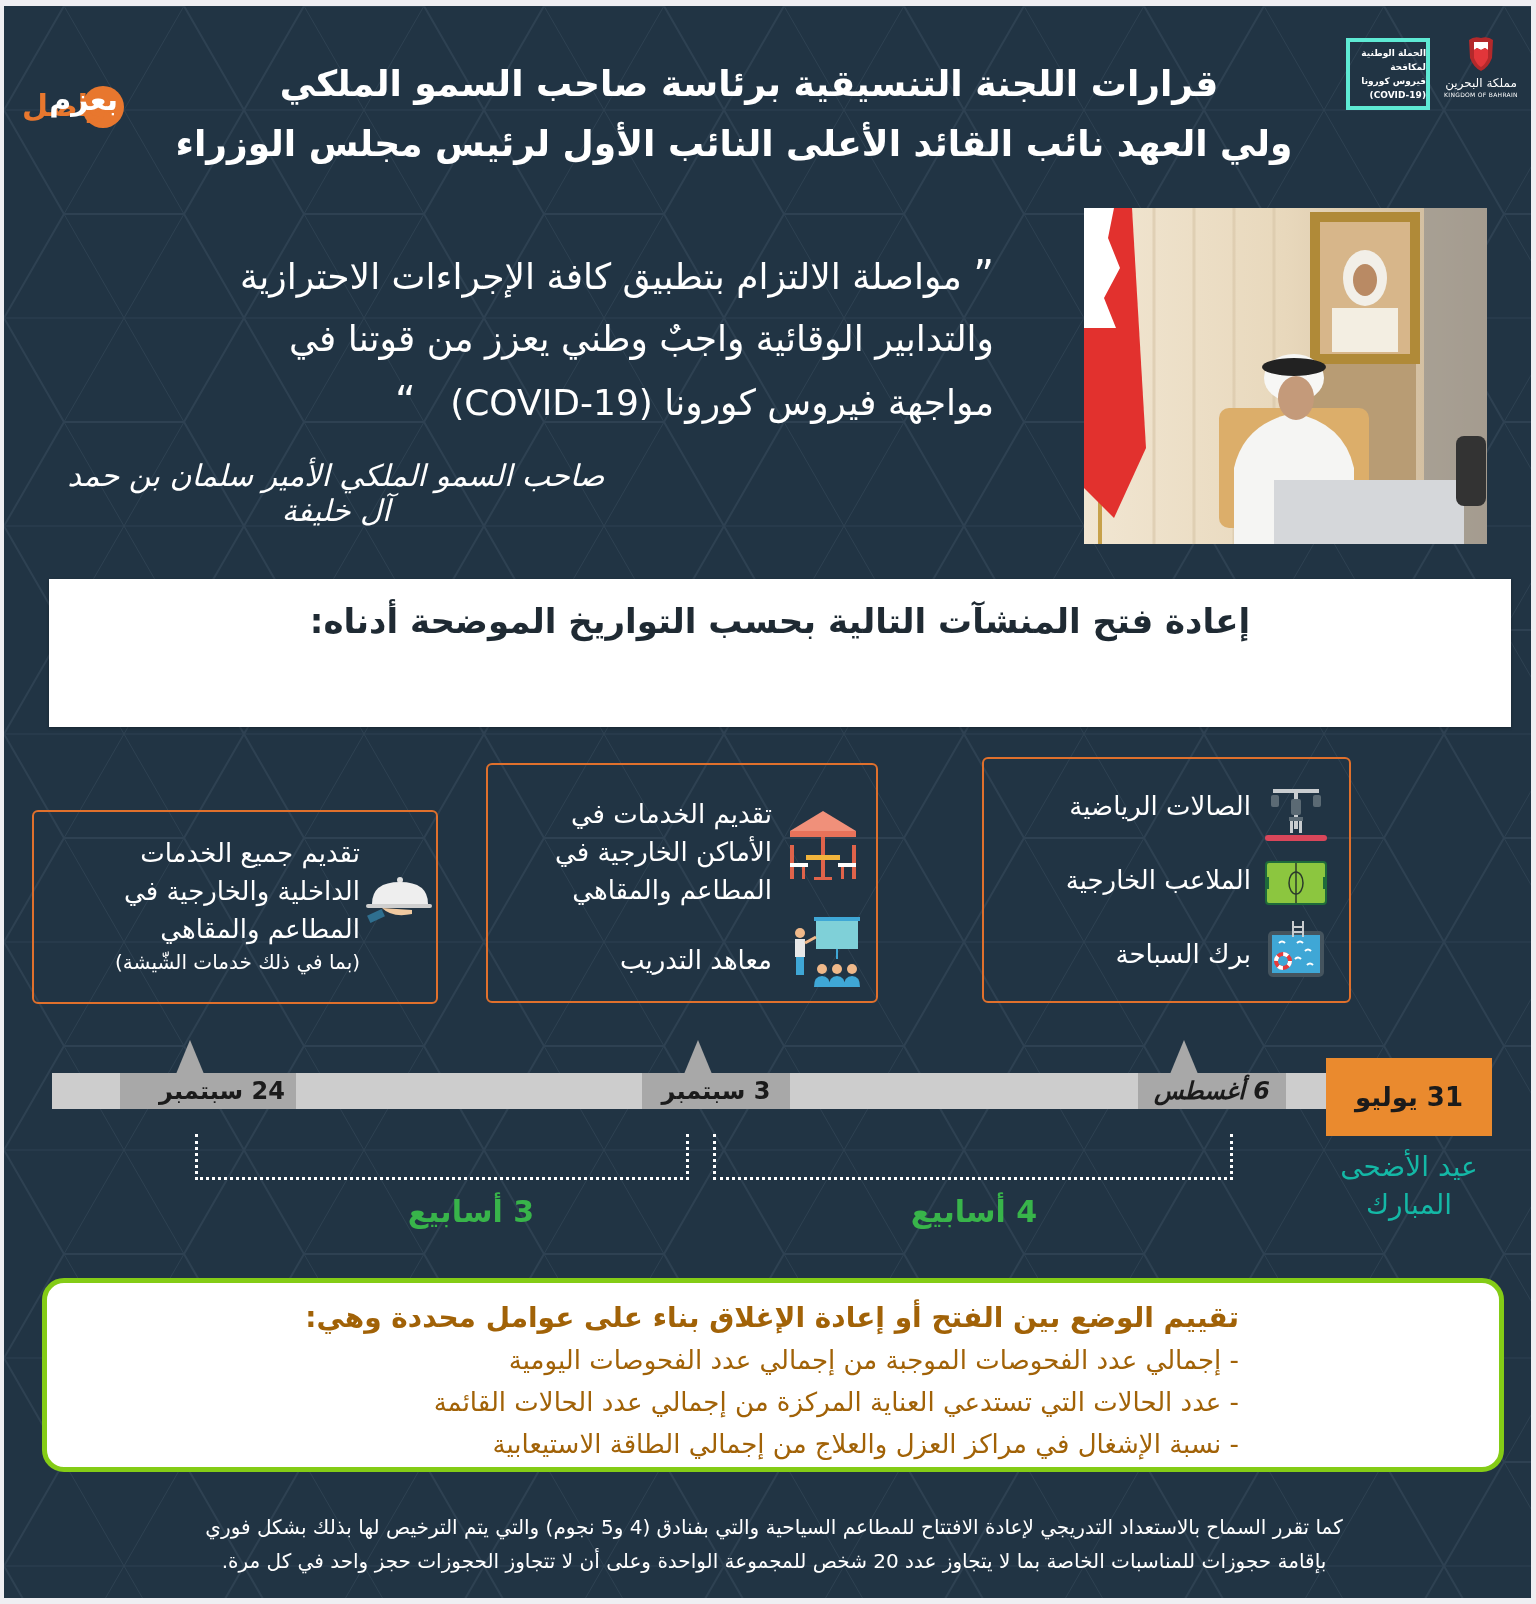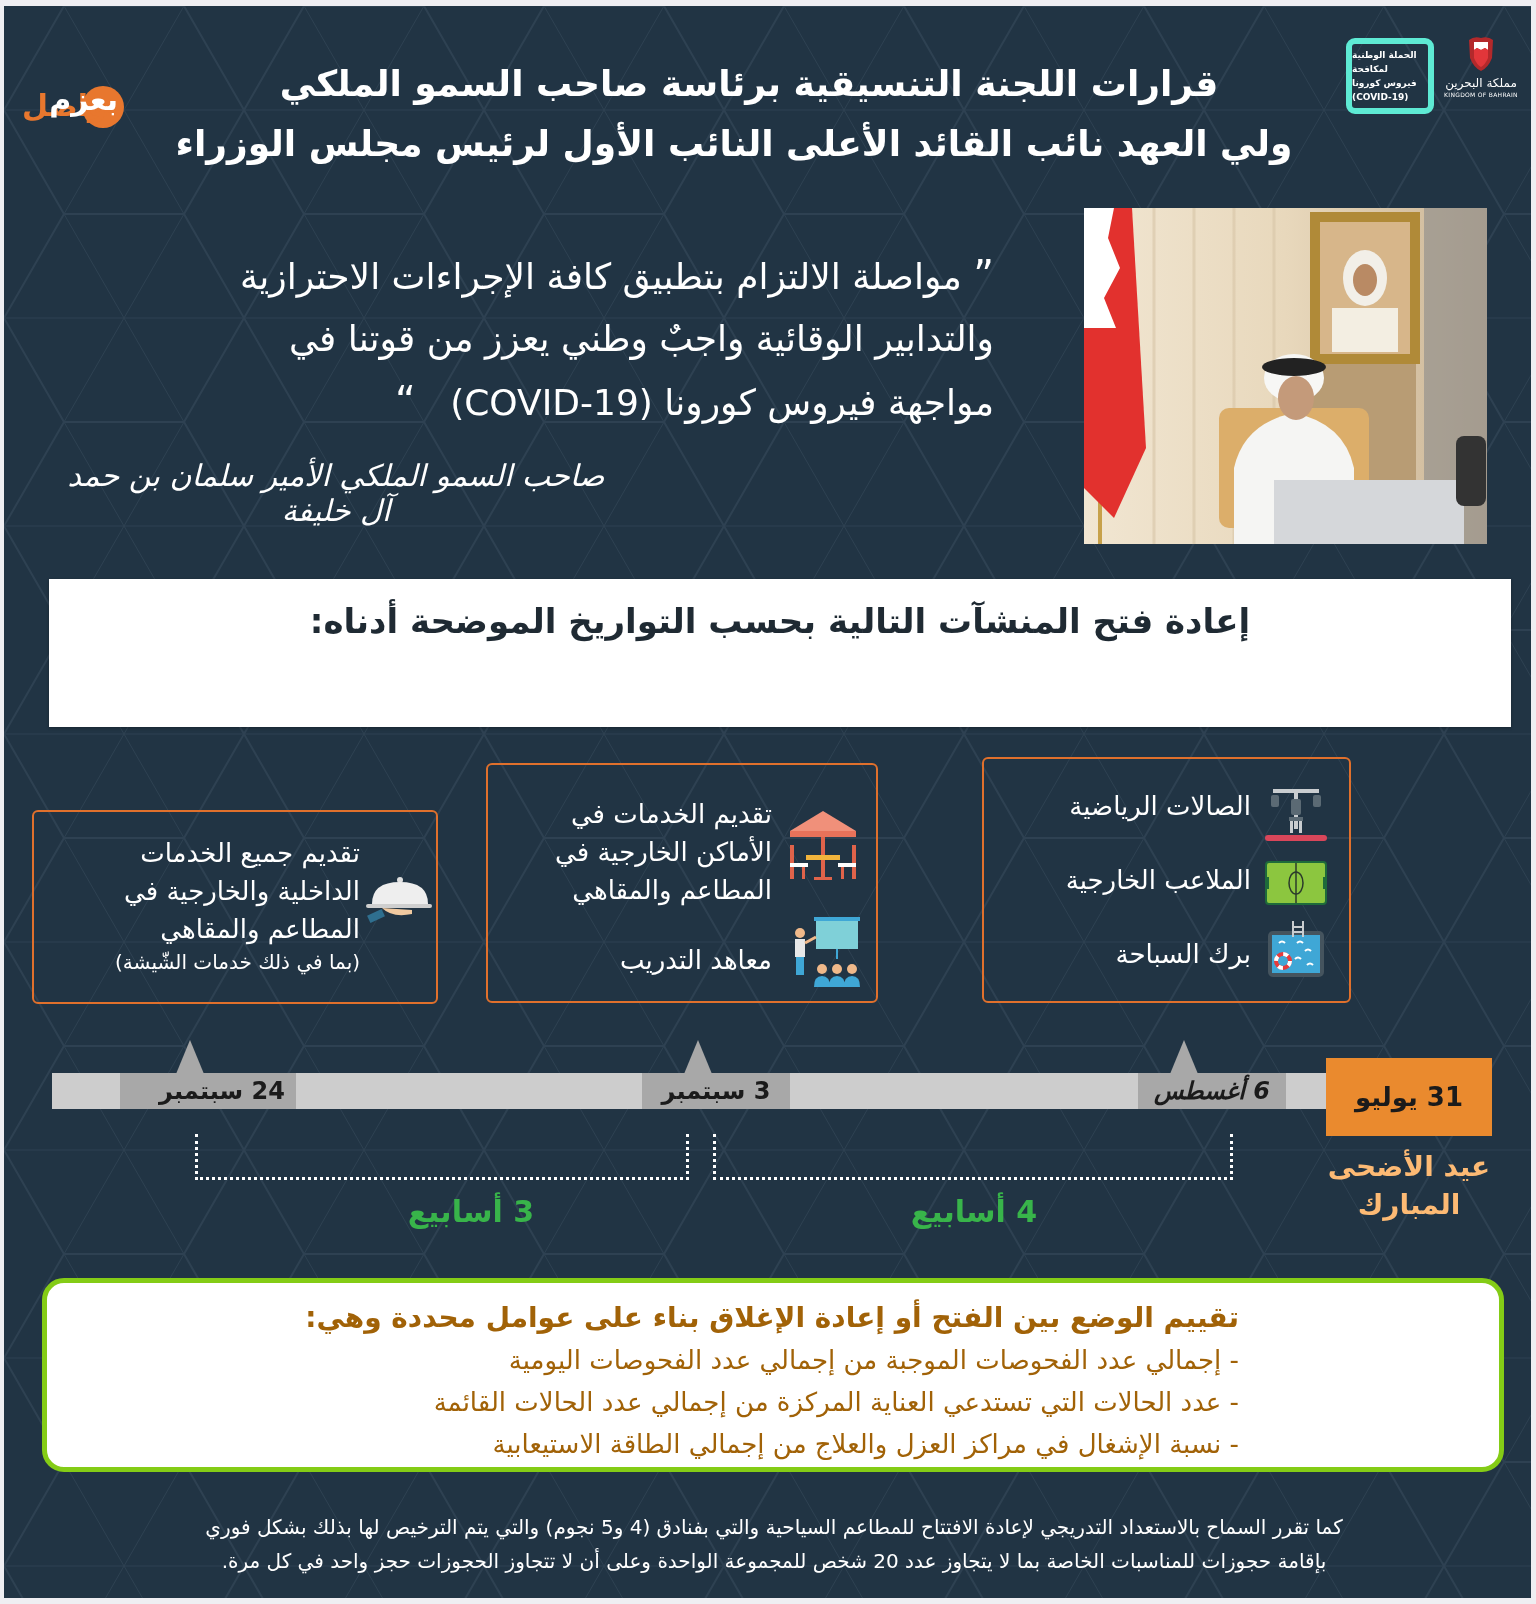--- a/index.html
+++ b/index.html
@@ -6,21 +6,21 @@
   body{width:1536px;height:1604px;background:#efeef2;position:relative;overflow:hidden;font-family:"DejaVu Sans","Liberation Sans",sans-serif;}
   .canvas{position:absolute;left:4px;top:6px;width:1527px;height:1592px;background:#213444;overflow:hidden;}
   .hexbg{position:absolute;inset:0;opacity:.12;}
   .abs{position:absolute;}
   .rtl{direction:rtl;}
   
   .logo-nawasil{left:22px;top:34px;width:100px;height:100px;}
   .logo-nawasil .l1{position:absolute;right:8px;top:0;color:#e8772e;font-weight:bold;font-size:30px;line-height:36px;margin-top:48px;}
   .logo-nawasil .circ{position:absolute;left:56px;top:46px;width:42px;height:42px;border-radius:50%;background:#e8772e;}
   .logo-nawasil .l2{position:absolute;right:8px;top:42px;color:#ffffff;font-weight:bold;font-size:30px;line-height:36px;margin-left:7px;}
-  .campaign-badge{left:1342px;top:32px;width:76px;height:64px;border:6px solid #5eead4;border-radius:9px;color:#fff;font-size:9px;line-height:14px;text-align:left;display:flex;flex-direction:column;justify-content:center;font-weight:bold;}
+  .campaign-badge{left:1342px;top:32px;width:76px;height:64px;border:4px solid #5eead4;border-radius:0;color:#fff;font-size:9px;line-height:14px;text-align:right;display:flex;flex-direction:column;justify-content:center;font-weight:bold;}
   .kingdom{left:1432px;top:30px;width:90px;height:70px;text-align:center;color:#fff;}
   .kingdom .shield{width:30px;height:36px;margin:0 auto;}
   .kingdom .ar{font-size:12px;line-height:14px;}
   .kingdom .en{font-size:6px;letter-spacing:.3px;line-height:9px;}
   .title{left:130px;top:48px;width:1200px;text-align:center;color:#fff;font-weight:bold;font-size:36px;line-height:60px;direction:rtl;}
   .title div{white-space:nowrap;}
   .t1{padding-left:30px;}
   
   .quote{left:120px;top:238px;width:870px;color:#fff;font-weight:normal;font-size:36px;line-height:62px;direction:rtl;text-align:right;}
   .quote .q{font-size:40px;}
@@ -30,21 +30,21 @@
   .reco{left:45px;top:573px;width:1462px;height:148px;background:#fff;box-shadow:0 1px 3px rgba(0,0,0,.3);color:#1f2a33;font-weight:bold;font-size:34px;line-height:64px;direction:rtl;text-align:center;padding-top:10px;box-sizing:border-box;}
   
   .fbox{position:absolute;border:2px solid #e0702c;border-radius:6px;box-sizing:border-box;}
   .fitem{position:absolute;direction:rtl;color:#fff;font-size:26px;line-height:38px;text-align:right;}
   .ficon{position:absolute;}
   
   .tl-bar{left:48px;top:1067px;width:1280px;height:36px;background:#cdcdcd;}
   .tl-pin{position:absolute;width:0;height:0;border-left:14px solid transparent;border-right:14px solid transparent;border-bottom:34px solid #a8a8a8;}
   .tl-label{position:absolute;top:1067px;height:36px;background:#a8a8a8;color:#1b1b1b;font-weight:bold;font-size:24px;line-height:36px;text-align:center;direction:rtl;}
   .tl-start{left:1322px;top:1052px;width:166px;height:78px;background:#ea8a2e;color:#1b1b1b;font-weight:bold;font-size:26px;line-height:78px;text-align:center;direction:rtl;}
-  .eid{left:1312px;top:1142px;width:186px;color:#fdba74;font-weight:bold;font-size:28px;line-height:38px;text-align:center;direction:rtl;}
+  .eid{left:1312px;top:1142px;width:186px;color:#14b8a6;font-weight:normal;font-size:28px;line-height:38px;text-align:center;direction:rtl;}
   .bracket{position:absolute;border:3px dotted #ffffff;border-top:none;box-sizing:border-box;}
   .weeks{position:absolute;color:#38b44a;font-size:30px;font-weight:bold;direction:rtl;text-align:center;}
   
   .criteria{left:38px;top:1272px;width:1462px;height:194px;background:#fff;border:5px solid #84cc16;border-radius:22px;box-sizing:border-box;direction:rtl;color:#a16207;padding:14px 260px 0 0;}
   .criteria .h{font-weight:bold;font-size:28px;line-height:42px;}
   .criteria .li{font-size:26px;line-height:42px;}
   .footer{left:60px;top:1504px;width:1420px;color:#fff;font-size:20px;line-height:34px;text-align:center;direction:rtl;}
 </style>
 </head>
 <body>

